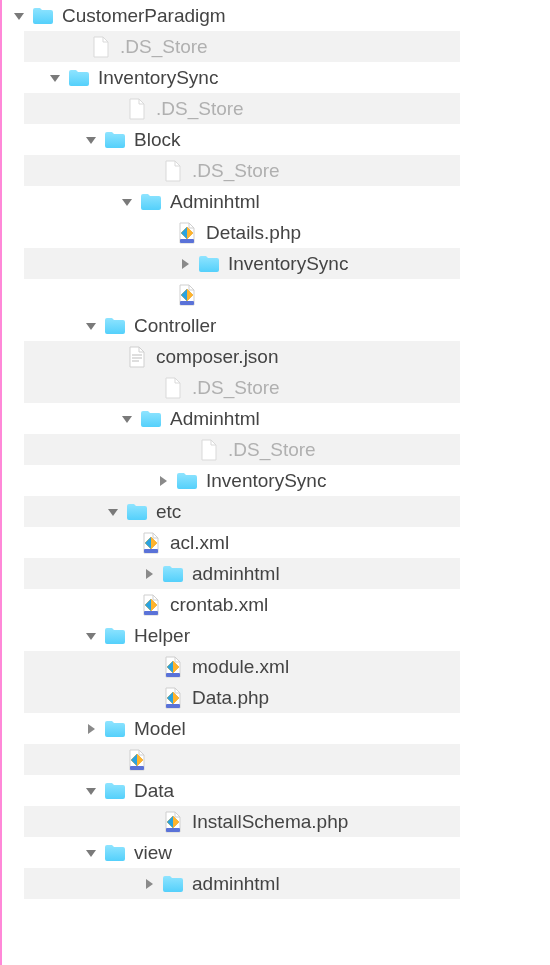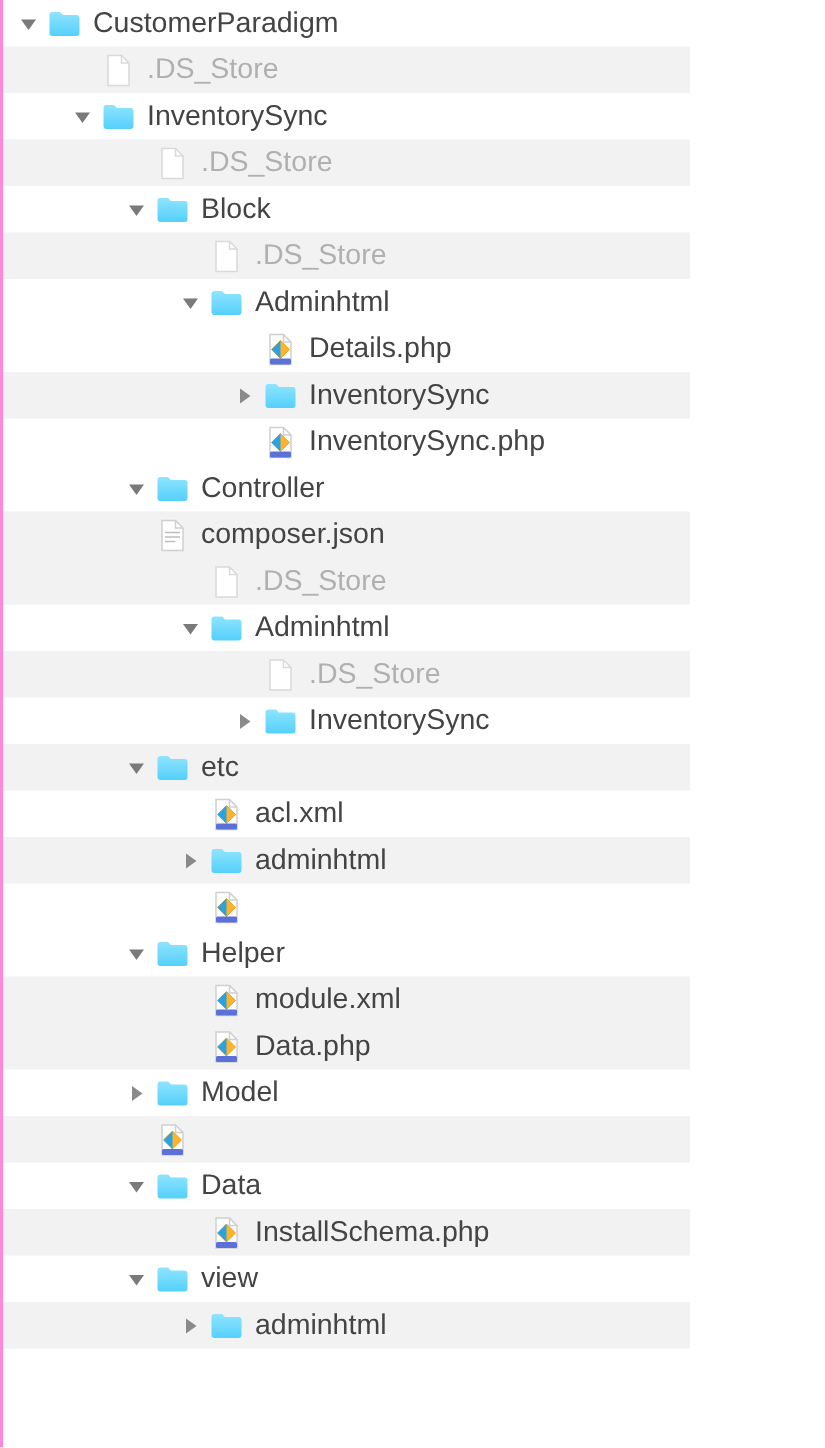--- a/index.html
+++ b/index.html
@@ -17,21 +17,21 @@
     height: 965px;
     border-left: 2px solid #ff88d8;
     background: #fff;
   }
   .row {
     height: 31px;
     display: flex;
     align-items: center;
     white-space: nowrap;
   }
-  .row.stripe { background: #f2f2f2; }
+  .row.stripe { background: #f2f2f2; margin-left: 22px; }
   .indent { display: inline-block; flex-shrink: 0; }
   .disclosure {
     width: 14px; height: 14px;
     display: inline-flex;
     align-items: center;
     justify-content: center;
     margin-right: 6px;
     flex-shrink: 0;
   }
   .disclosure svg { display: block; }
@@ -201,21 +201,20 @@
       <span class="label">InventorySync</span>
     </div>
     <div class="row">
       <span class="indent" style="width: 154px;"></span>
       <span class="spacer-disclosure"></span>
       <span class="icon">
         <svg width="22" height="22" viewBox="0 0 22 22">
           <use xlink:href="#icon-php"></use>
         </svg>
       </span>
-      <span class="label">InventorySync.php</span>
     </div>
     <div class="row">
       <span class="indent" style="width: 82px;"></span>
       <span class="disclosure">
         <svg width="14" height="14" viewBox="0 0 14 14">
           <use xlink:href="#tri-open"></use>
         </svg>
       </span>
       <span class="icon">
         <svg width="22" height="22" viewBox="0 0 22 22">
@@ -321,20 +320,21 @@
       <span class="label">adminhtml</span>
     </div>
     <div class="row">
       <span class="indent" style="width: 118px;"></span>
       <span class="spacer-disclosure"></span>
       <span class="icon">
         <svg width="22" height="22" viewBox="0 0 22 22">
           <use xlink:href="#icon-php"></use>
         </svg>
       </span>
+      <span class="label">crontab.xml</span>
     </div>
     <div class="row">
       <span class="indent" style="width: 82px;"></span>
       <span class="disclosure">
         <svg width="14" height="14" viewBox="0 0 14 14">
           <use xlink:href="#tri-open"></use>
         </svg>
       </span>
       <span class="icon">
         <svg width="22" height="22" viewBox="0 0 22 22">

